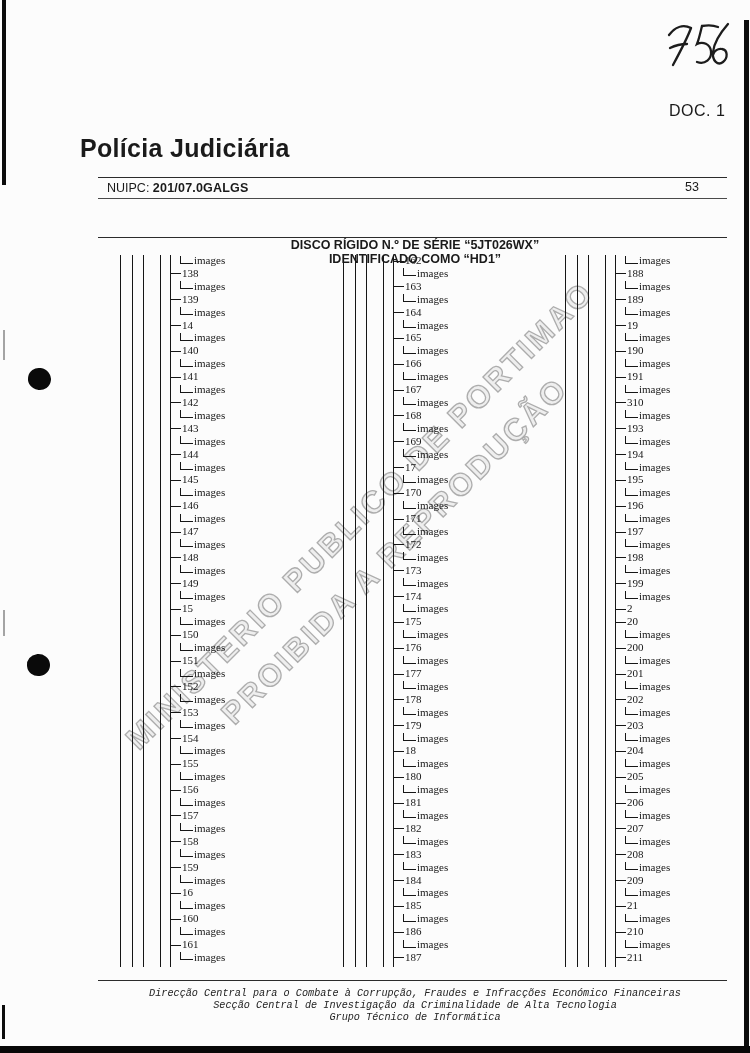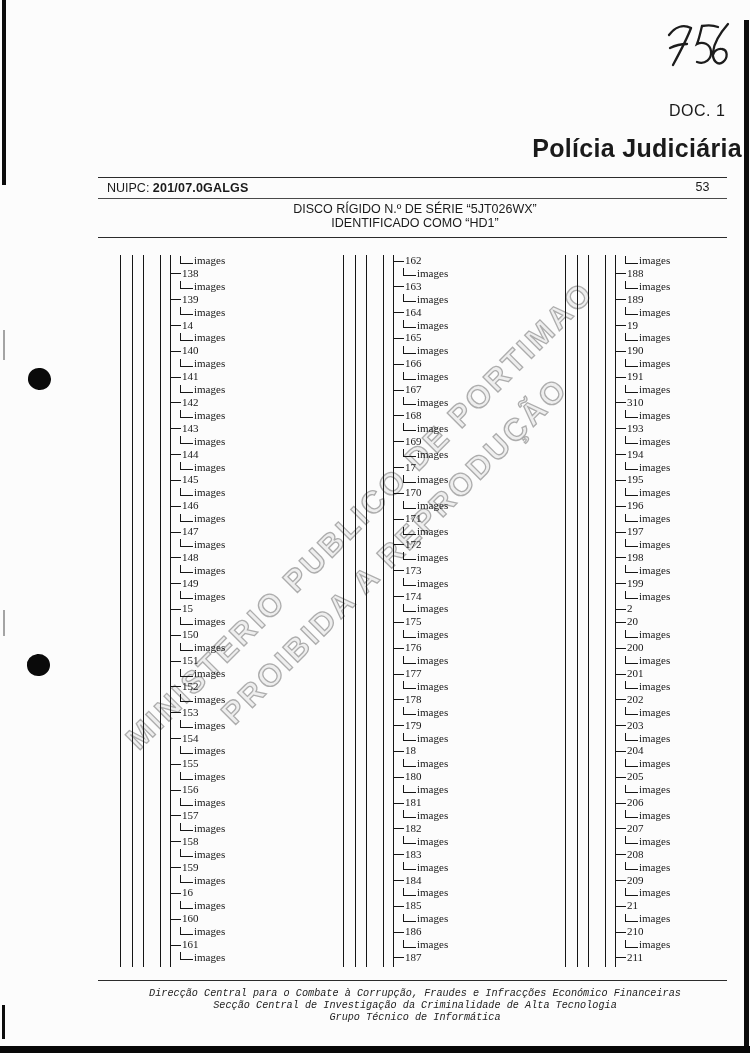--- a/index.html
+++ b/index.html
@@ -8,28 +8,28 @@
     background:#fcfcfc;font-family:"Liberation Sans",sans-serif;color:#1a1a1a;
   }
   
   .edge{position:absolute;background:#0c0c0c;}
   .edge.faint{background:rgba(0,0,0,.35);}
   .bottom-bar{position:absolute;left:0;top:1046px;width:750px;height:7px;background:#080808;}
   .hole{position:absolute;width:23px;height:22px;background:#0a0a0a;border-radius:48% 52% 50% 50%;}
 
   
   .doc-label{position:absolute;left:669px;top:102px;font-weight:normal;font-size:16px;letter-spacing:.5px;}
-  .page-title{position:absolute;left:72px;top:134px;width:670px;text-align:right;
+  .page-title{position:absolute;left:80px;top:134px;width:670px;text-align:left;
     font-weight:bold;font-size:25px;letter-spacing:.3px;}
   .rule{position:absolute;left:98px;width:629px;border-top:1.6px solid #2b2b2b;}
   .rule.thin{border-top:1.3px solid #4a4a4a;}
   .nuipc{position:absolute;left:107px;top:181px;font-size:12.5px;}
   .nuipc b{letter-spacing:.2px;margin-top:16px;}
-  .pageno{position:absolute;left:685px;top:180px;width:35px;text-align:center;font-size:12.5px;}
-  .subtitle{position:absolute;left:80px;width:670px;text-align:center;font-weight:normal;font-size:12.5px;}
+  .pageno{position:absolute;left:685px;top:180px;width:35px;text-align:left;font-size:12.5px;}
+  .subtitle{position:absolute;left:80px;width:670px;text-align:center;font-weight:bold;font-size:12.5px;margin-top:36px;}
 
   
   .wm{position:absolute;z-index:1;transform:rotate(-45deg);white-space:nowrap;text-align:center;
     font-weight:700;font-size:31px;letter-spacing:3px;
     color:rgba(175,175,175,.18);-webkit-text-stroke:1.3px rgba(148,148,148,.75);}
   .wm1{left:38px;top:500px;width:640px;}
   .wm2{left:115px;top:533px;width:560px;}
 
   
   .tree-col{position:absolute;top:255px;height:712px;width:175px;z-index:2;

